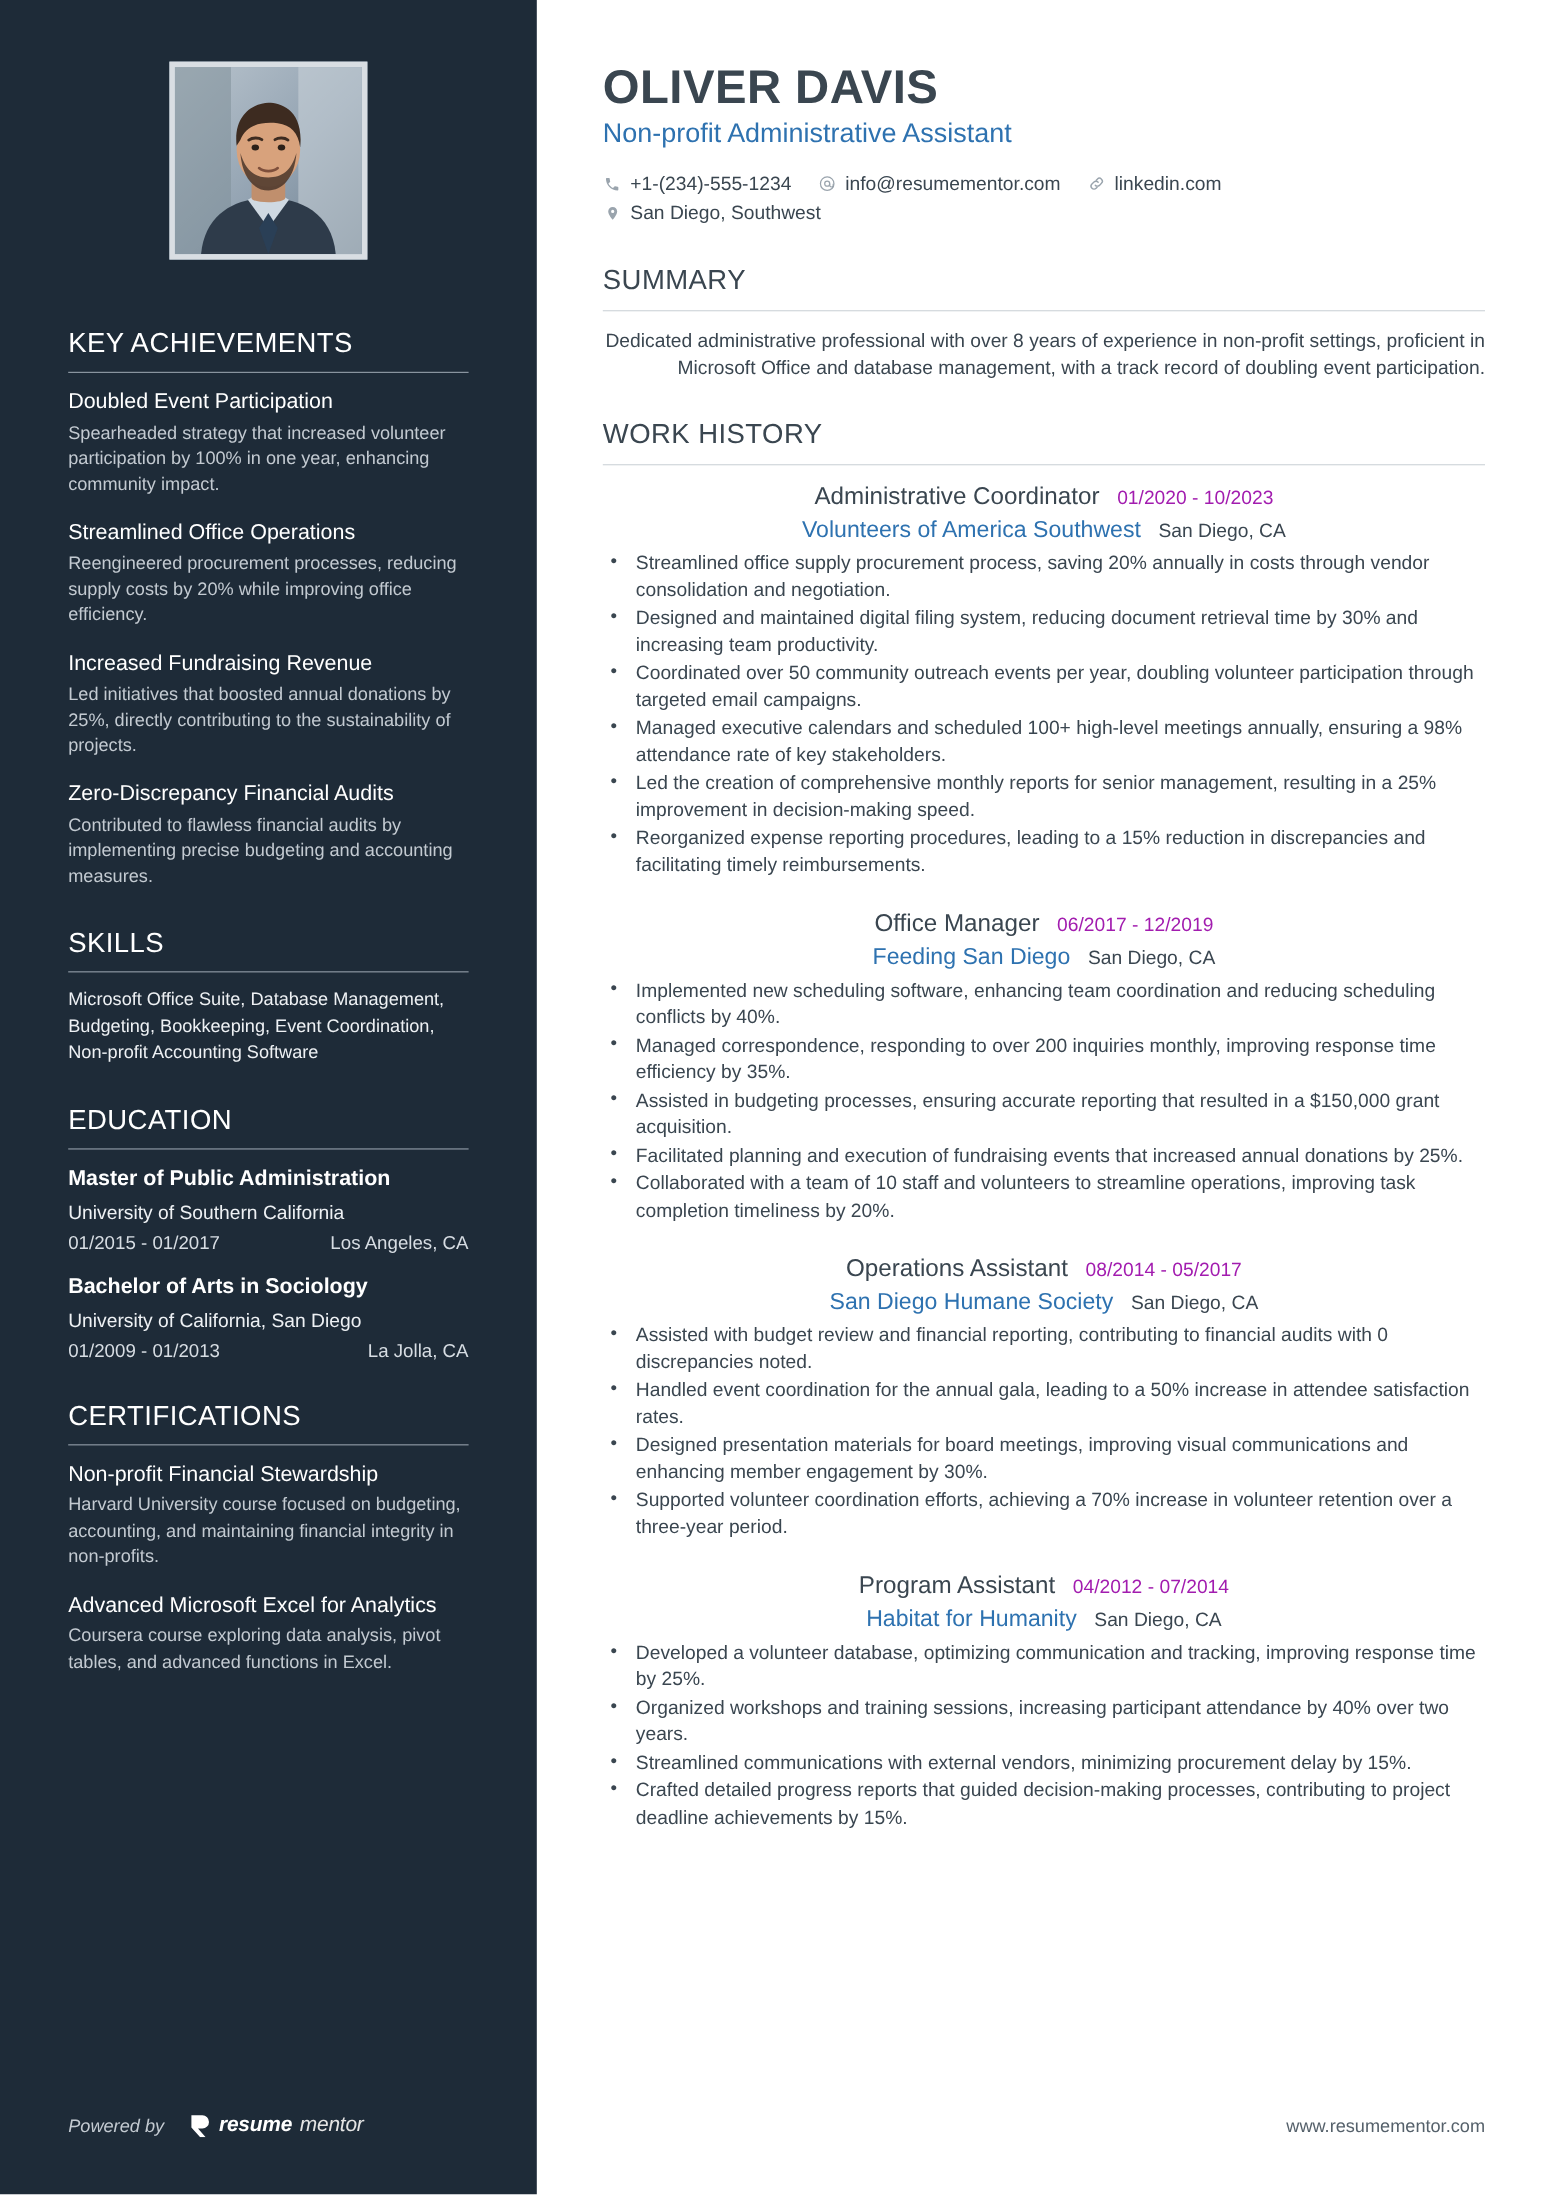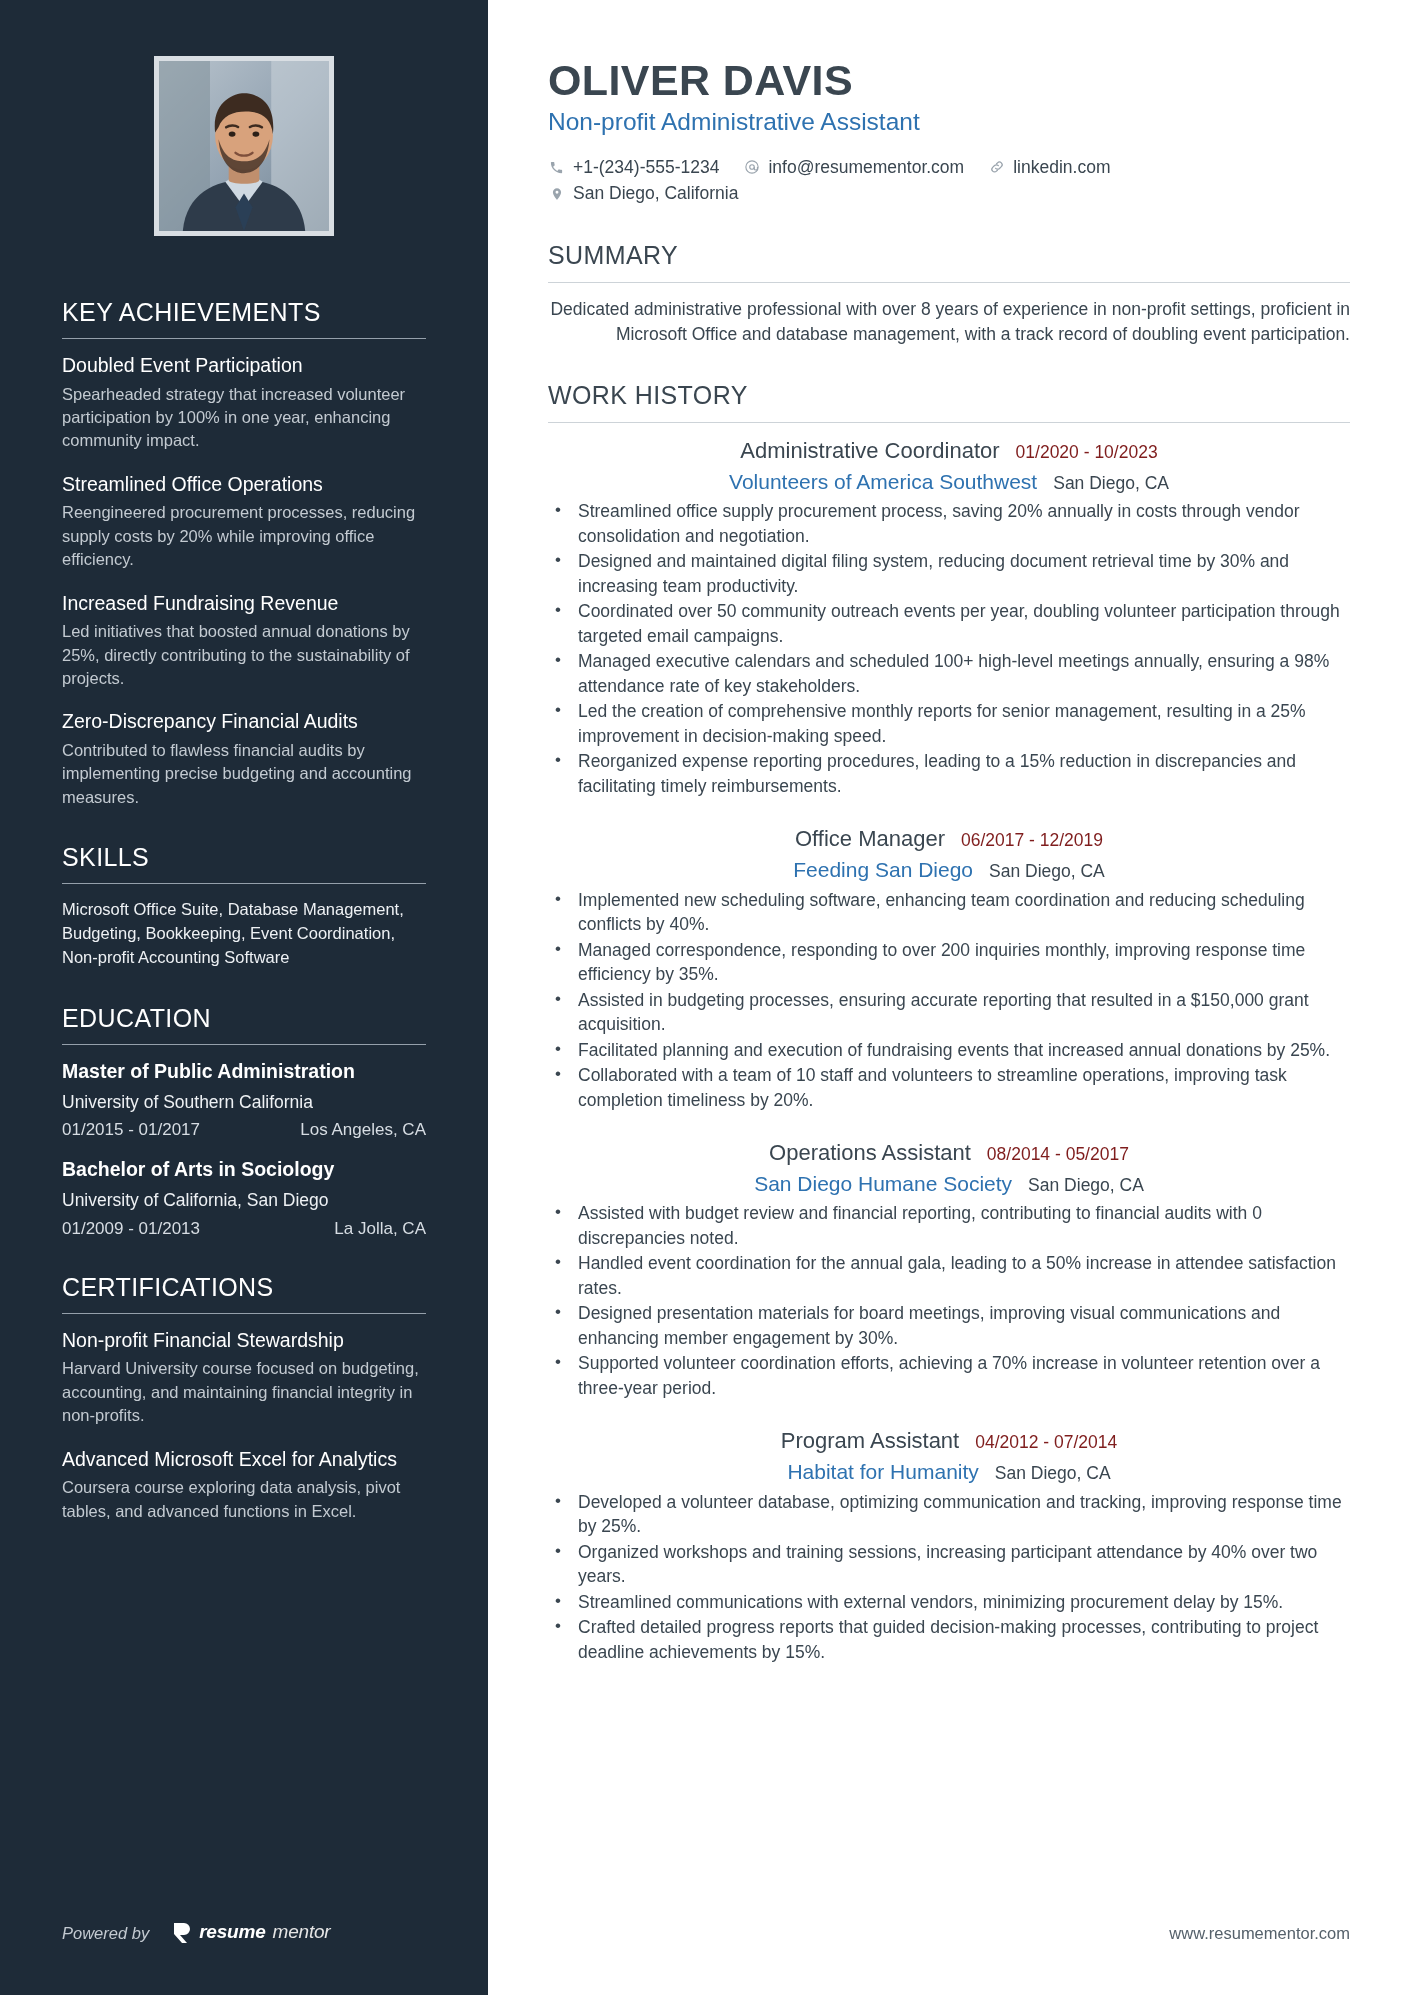--- a/index.html
+++ b/index.html
@@ -199,21 +199,21 @@
     gap: 16px;
   }
   .job-pos {
     font-size: 22px;
     font-weight: 400;
     color: #3a4650;
     line-height: 1.3;
   }
   .job-dates {
     font-size: 17.5px;
-    color: #7f1d1d;
+    color: #a21caf;
     white-space: nowrap;
   }
   .job-company {
     font-size: 21px;
     color: #2e72b0;
     line-height: 1.32;
   }
   .job-loc {
     font-size: 17.5px;
     color: #3a4650;
@@ -403,21 +403,21 @@
             <span>linkedin.com</span>
           </span>
         </div>
         <div class="contact-row">
           <span class="contact-item">
             <span class="cicon">
               <svg width="14" height="16" viewBox="0 0 24 24" fill="currentColor">
                   <path d="M12 2C8.1 2 5 5.1 5 9c0 5.2 7 13 7 13s7-7.8 7-13c0-3.9-3.1-7-7-7zm0 9.5A2.5 2.5 0 1 1 12 6.5a2.5 2.5 0 0 1 0 5z"></path>
                 </svg>
             </span>
-            <span>San Diego, California</span>
+            <span>San Diego, Southwest</span>
           </span>
         </div>
       </div>
     </header>
 
     <section class="main-section">
       <h2 class="main-heading">SUMMARY</h2>
       <p class="summary-text">Dedicated administrative professional with over 8 years of experience in non-profit settings, proficient in Microsoft Office and database management, with a track record of doubling event participation.</p>
     </section>
 

